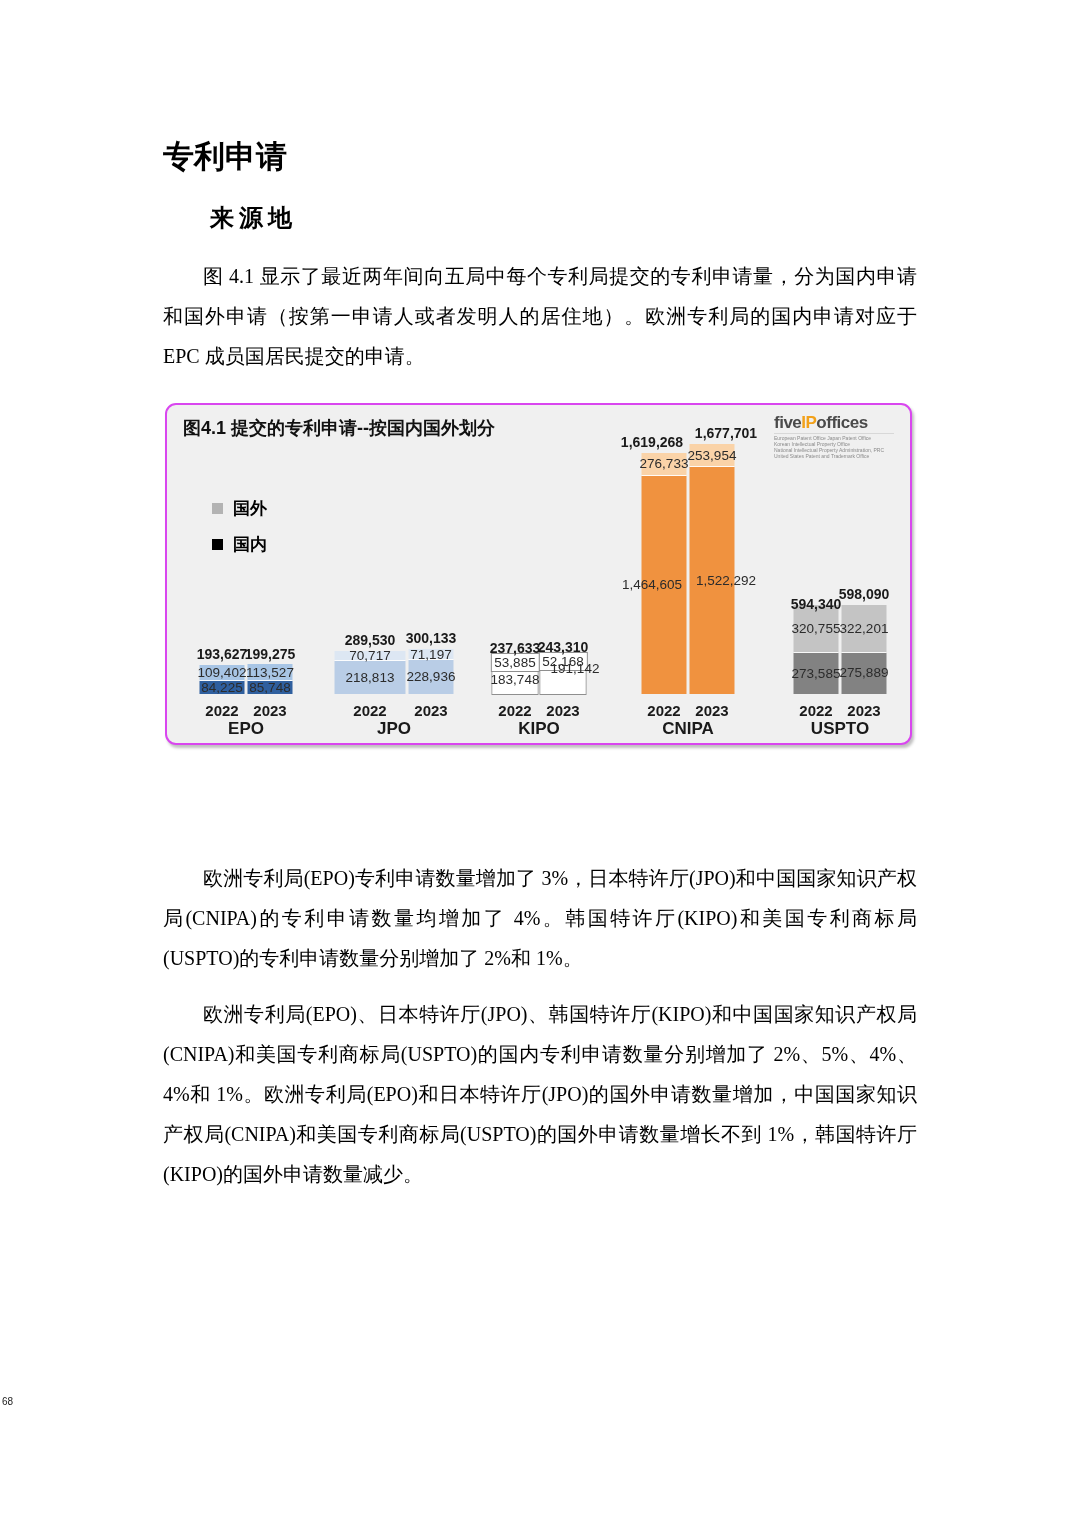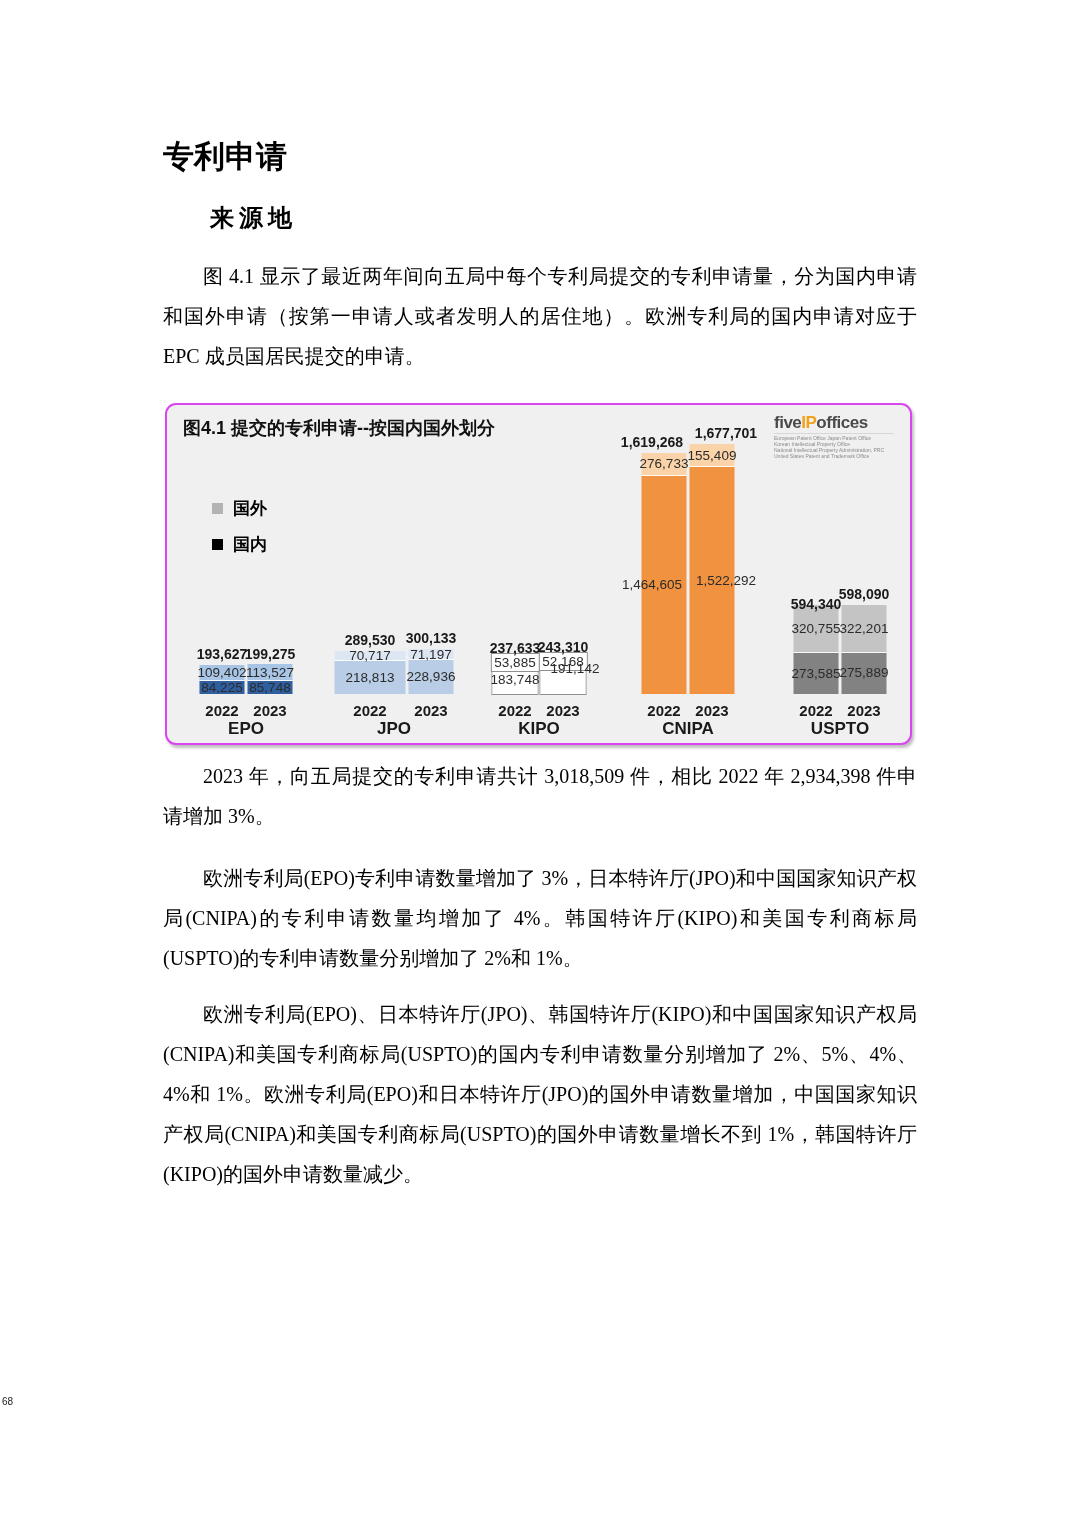--- a/index.html
+++ b/index.html
@@ -191,21 +191,21 @@
               <div class="seg domestic" style="height: 218.246px; bottom: 0px; background: rgb(240, 146, 63);"></div>
               <div class="total-label" style="margin-left: -12px;">1,619,268</div>
               <div class="seg-label" style="bottom: 220.769px;">276,733</div>
               <div class="seg-label" style="bottom: 100.123px; margin-left: -12px;">1,464,605</div>
               <div class="year-label">2022</div>
             </div>
             <div class="bar" style="height: 250px;">
               <div class="seg foreign" style="height: 23.158px; bottom: 226.842px; background: rgb(250, 211, 168);"></div>
               <div class="seg domestic" style="height: 226.842px; bottom: 0px; background: rgb(240, 146, 63);"></div>
               <div class="total-label" style="margin-left: 14px;">1,677,701</div>
-              <div class="seg-label" style="bottom: 229.421px;">155,409</div>
+              <div class="seg-label" style="bottom: 229.421px;">253,954</div>
               <div class="seg-label" style="bottom: 104.421px; margin-left: 14px;">1,522,292</div>
               <div class="year-label">2023</div>
             </div>
           </div>
           <div class="office-label">CNIPA</div>
         </div>
         <div class="bar-group" style="left: 623px;">
           <div class="bars">
             <div class="bar" style="height: 79px;">
               <div class="seg foreign" style="height: 47.7968px; bottom: 40.7678px; background: rgb(196, 196, 196);"></div>
@@ -222,18 +222,17 @@
               <div class="seg-label" style="bottom: 56.1173px;">322,201</div>
               <div class="seg-label" style="bottom: 11.5556px; margin-left: 0px;">275,889</div>
               <div class="year-label">2023</div>
             </div>
           </div>
           <div class="office-label">USPTO</div>
         </div>
       </div>
   </div>
 
-  <p class="para p2">2023 年，向五局提交的专利申请共计 3,018,509 件，相比 2022 年 2,934,398 件申请增加 3%。</p>
   <p class="para p3">欧洲专利局(EPO)专利申请数量增加了 3%，日本特许厅(JPO)和中国国家知识产权局(CNIPA)的专利申请数量均增加了 4%。韩国特许厅(KIPO)和美国专利商标局(USPTO)的专利申请数量分别增加了 2%和 1%。</p>
   <p class="para p4">欧洲专利局(EPO)、日本特许厅(JPO)、韩国特许厅(KIPO)和中国国家知识产权局(CNIPA)和美国专利商标局(USPTO)的国内专利申请数量分别增加了 2%、5%、4%、4%和 1%。欧洲专利局(EPO)和日本特许厅(JPO)的国外申请数量增加，中国国家知识产权局(CNIPA)和美国专利商标局(USPTO)的国外申请数量增长不到 1%，韩国特许厅(KIPO)的国外申请数量减少。</p>
 
   <div class="page-number">68</div>
 </div>
 
 </body></html>

